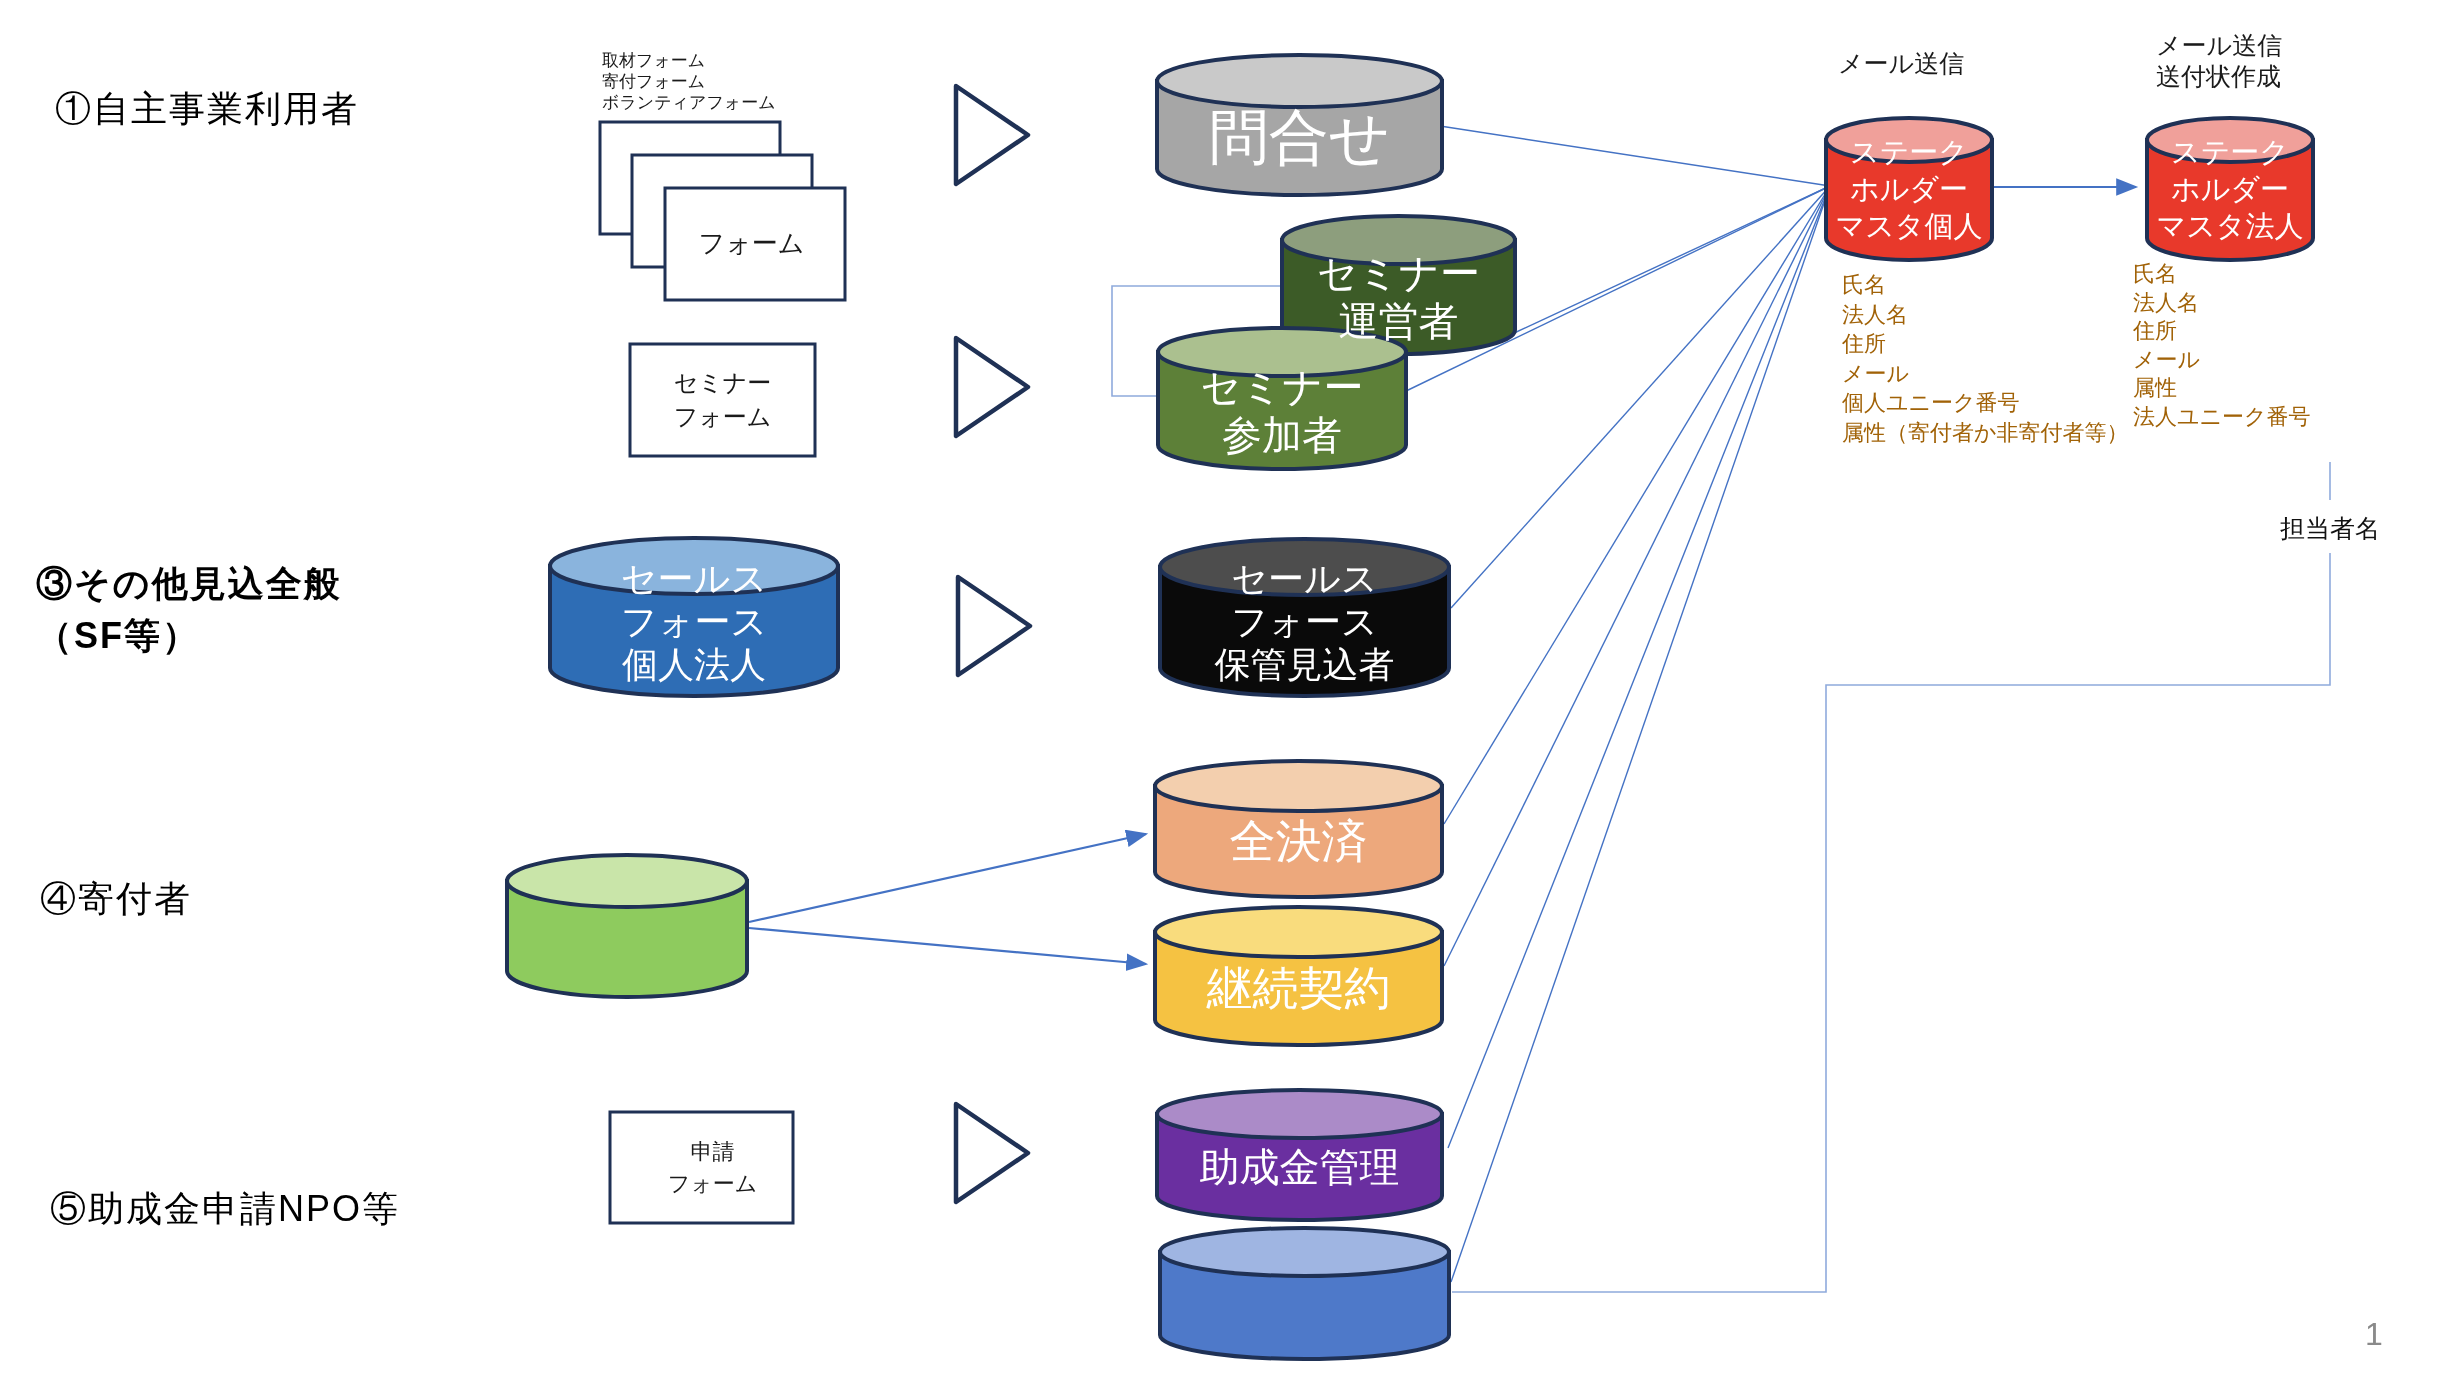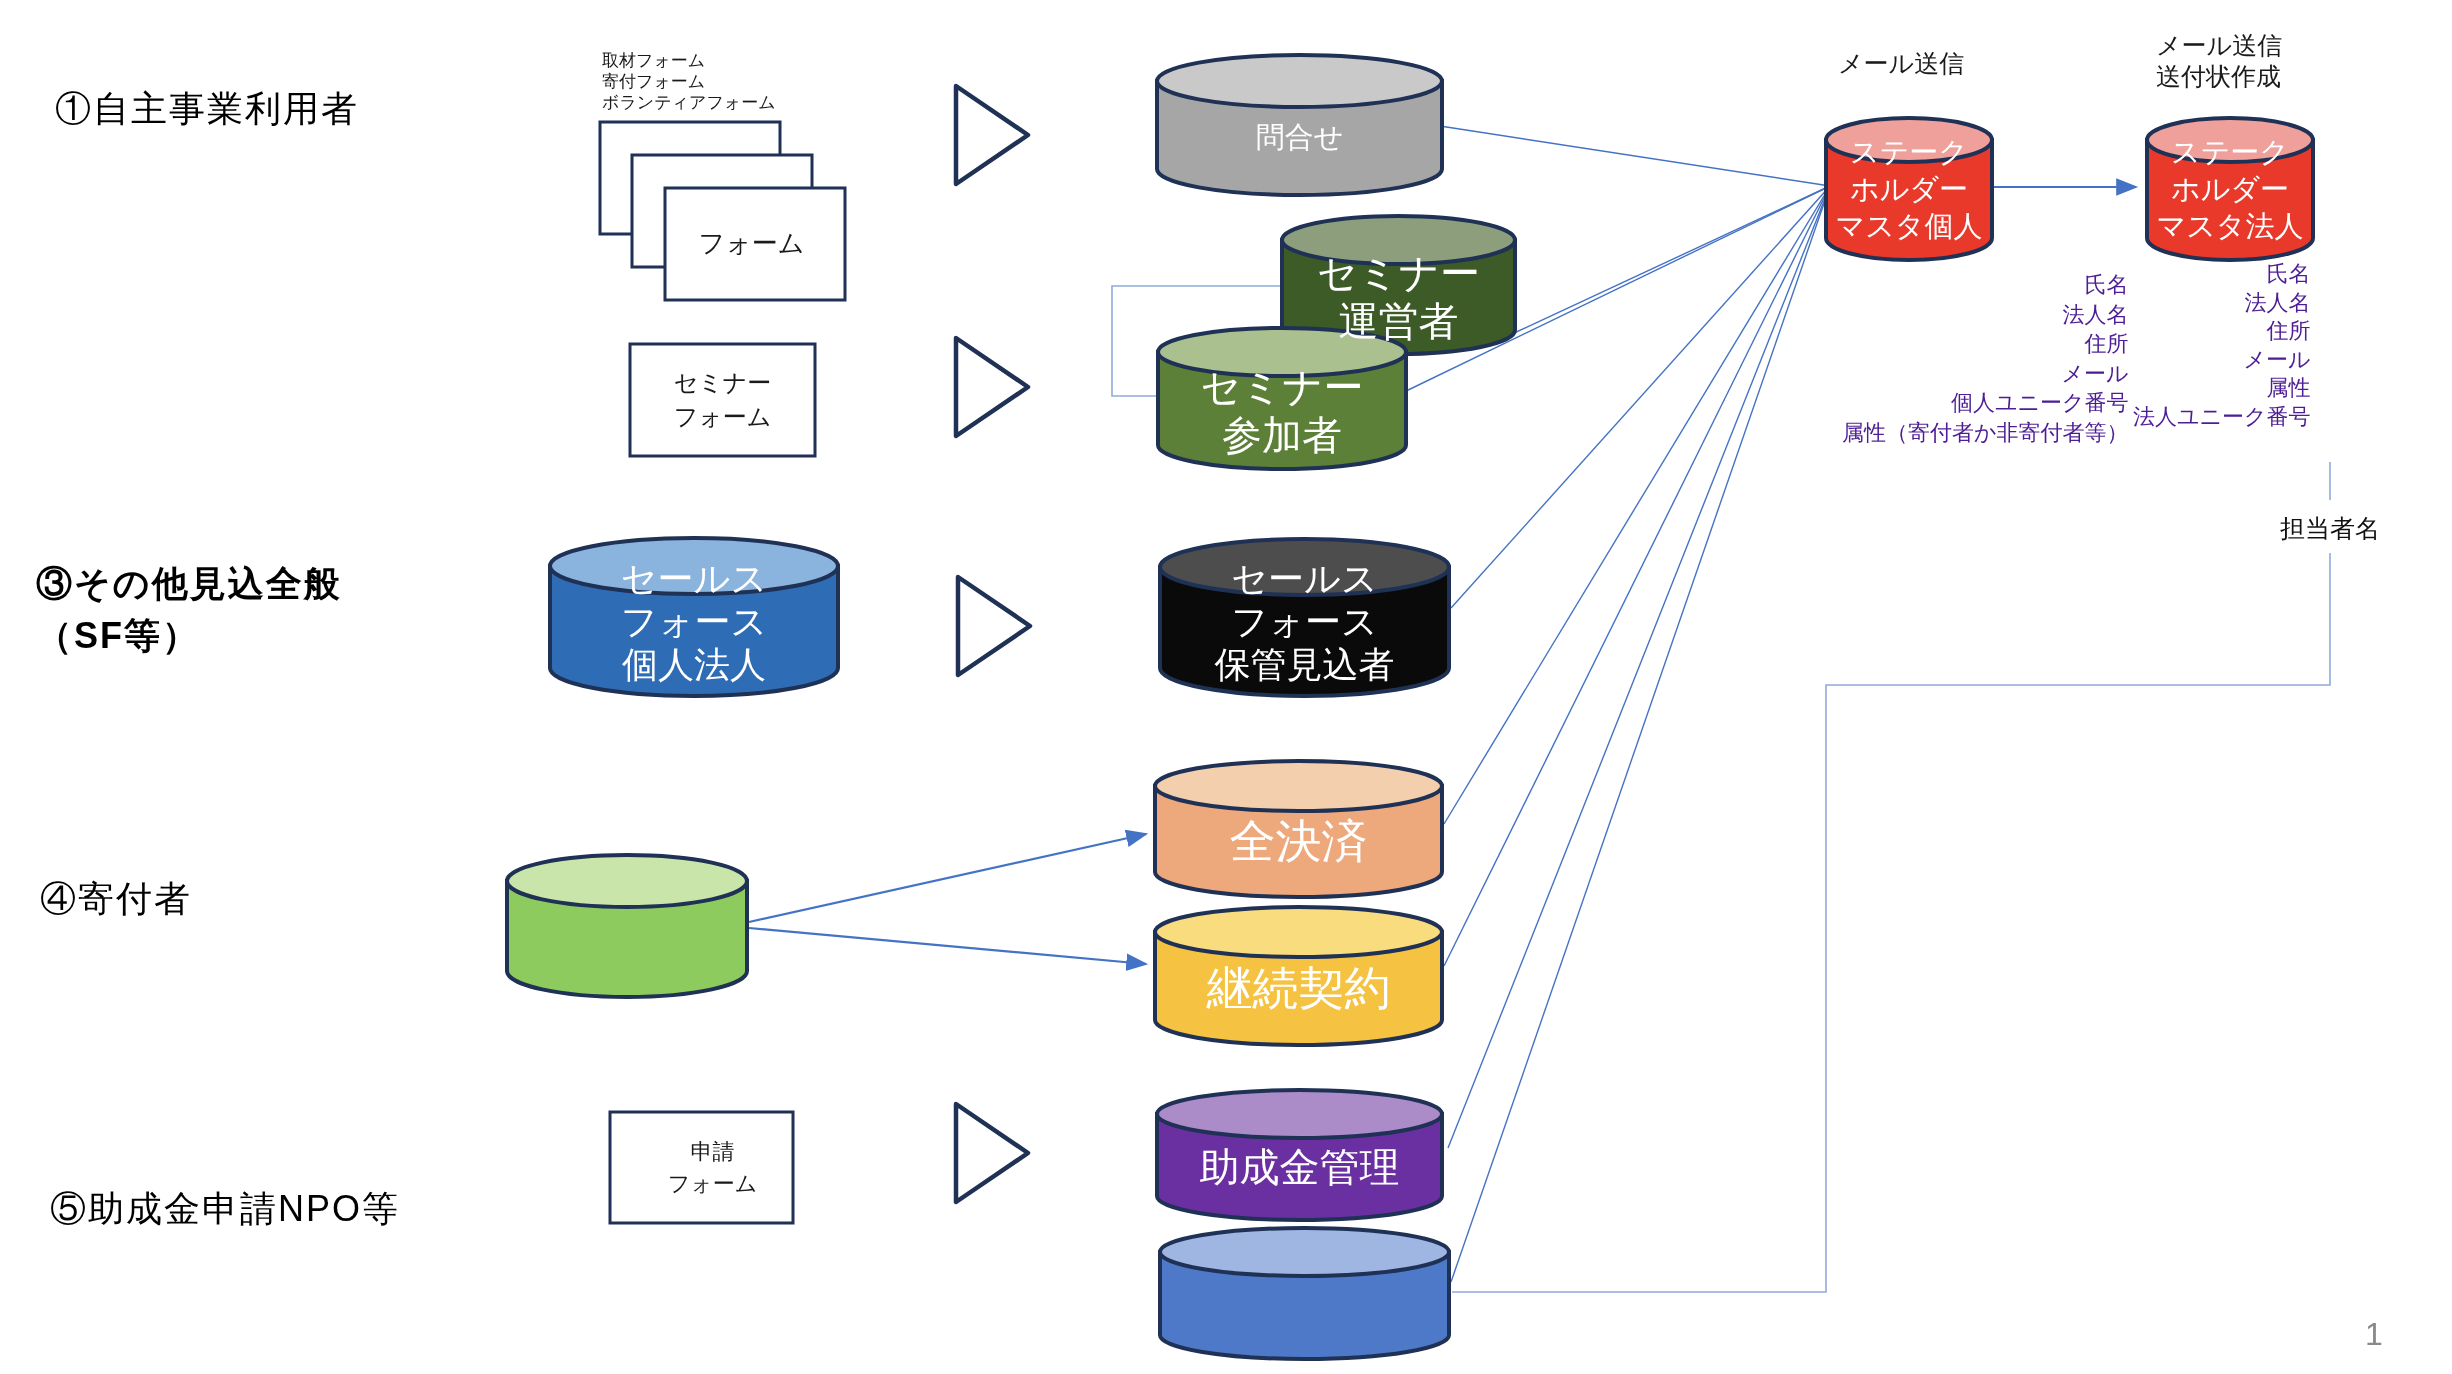--- a/index.html
+++ b/index.html
@@ -14,21 +14,21 @@
   .txt{position:absolute;color:#111111;white-space:pre-line;}
   .lbl-big{font-size:36px;line-height:52px;letter-spacing:2px;color:#000000;}
   .cyl-label{
     position:absolute;display:flex;align-items:center;justify-content:center;
     text-align:center;color:#ffffff;white-space:pre-line;
   }
   .box-label{
     position:absolute;display:flex;align-items:center;justify-content:center;
     text-align:center;color:#1a1a1a;white-space:pre-line;
   }
-  .attrs{font-size:22px;line-height:29.5px;color:#4c1d95;text-align:right;}
+  .attrs{font-size:22px;line-height:29.5px;color:#a16207;}
   .small-caption{font-size:17px;line-height:21px;color:#1a1a1a;}
   .mail-caption{font-size:25px;line-height:31px;color:#1a1a1a;}
   .page-num{font-size:32px;color:#8a8a8a;}
 </style>
 </head>
 <body>
 
 <div id="canvas">
 
   <svg id="shapes" width="2452" height="1374" viewBox="0 0 2452 1374">
@@ -136,21 +136,21 @@
 
   <div class="txt small-caption" style="left:602px;top:50px;">取材フォーム
 寄付フォーム
 ボランティアフォーム</div>
   <div class="box-label" style="left:665px;top:188px;width:173px;height:110px;font-size:26px;">フォーム</div>
   <div class="box-label" style="left:630px;top:344px;width:185px;height:112px;font-size:24px;line-height:34px;">セミナー
 フォーム</div>
   <div class="box-label" style="left:610px;top:1112px;width:205px;height:111px;font-size:22px;line-height:32px;">申請
 フォーム</div>
 
-  <div class="cyl-label" style="left:1157px;top:81px;width:285px;height:114px;font-size:29px;">問合せ</div>
+  <div class="cyl-label" style="left:1157px;top:81px;width:285px;height:114px;font-size:60px;">問合せ</div>
   <div class="cyl-label" style="left:1282px;top:240px;width:233px;height:114px;font-size:40px;line-height:48px;">セミナー
 運営者</div>
   <div class="cyl-label" style="left:1158px;top:352px;width:248px;height:117px;font-size:40px;line-height:48px;">セミナー
 参加者</div>
   <div class="cyl-label" style="left:550px;top:556px;width:288px;height:130px;font-size:36px;line-height:43px;">セールス
 フォース
 個人法人</div>
   <div class="cyl-label" style="left:1160px;top:557px;width:289px;height:129px;font-size:36px;line-height:43px;">セールス
 フォース
 保管見込者</div>

